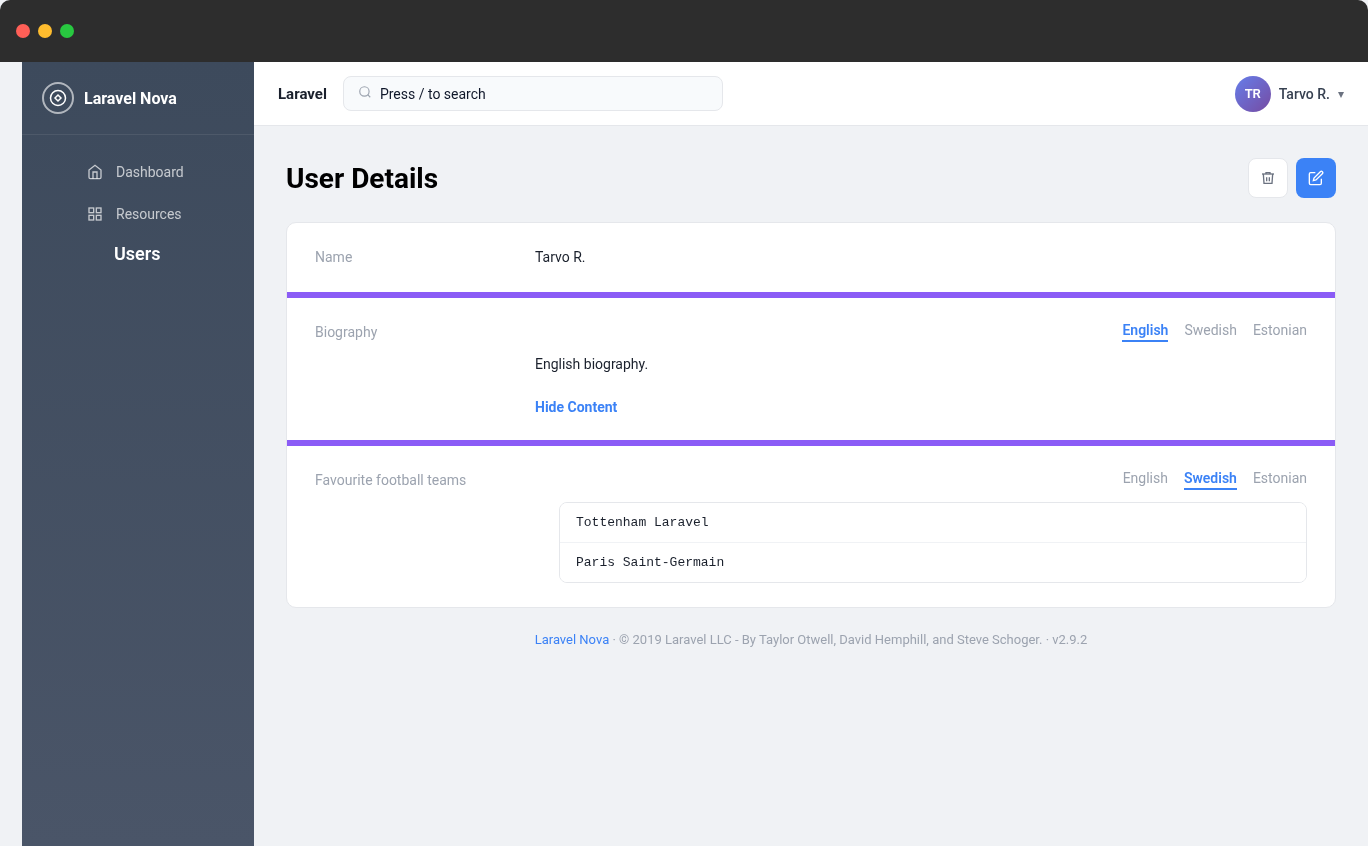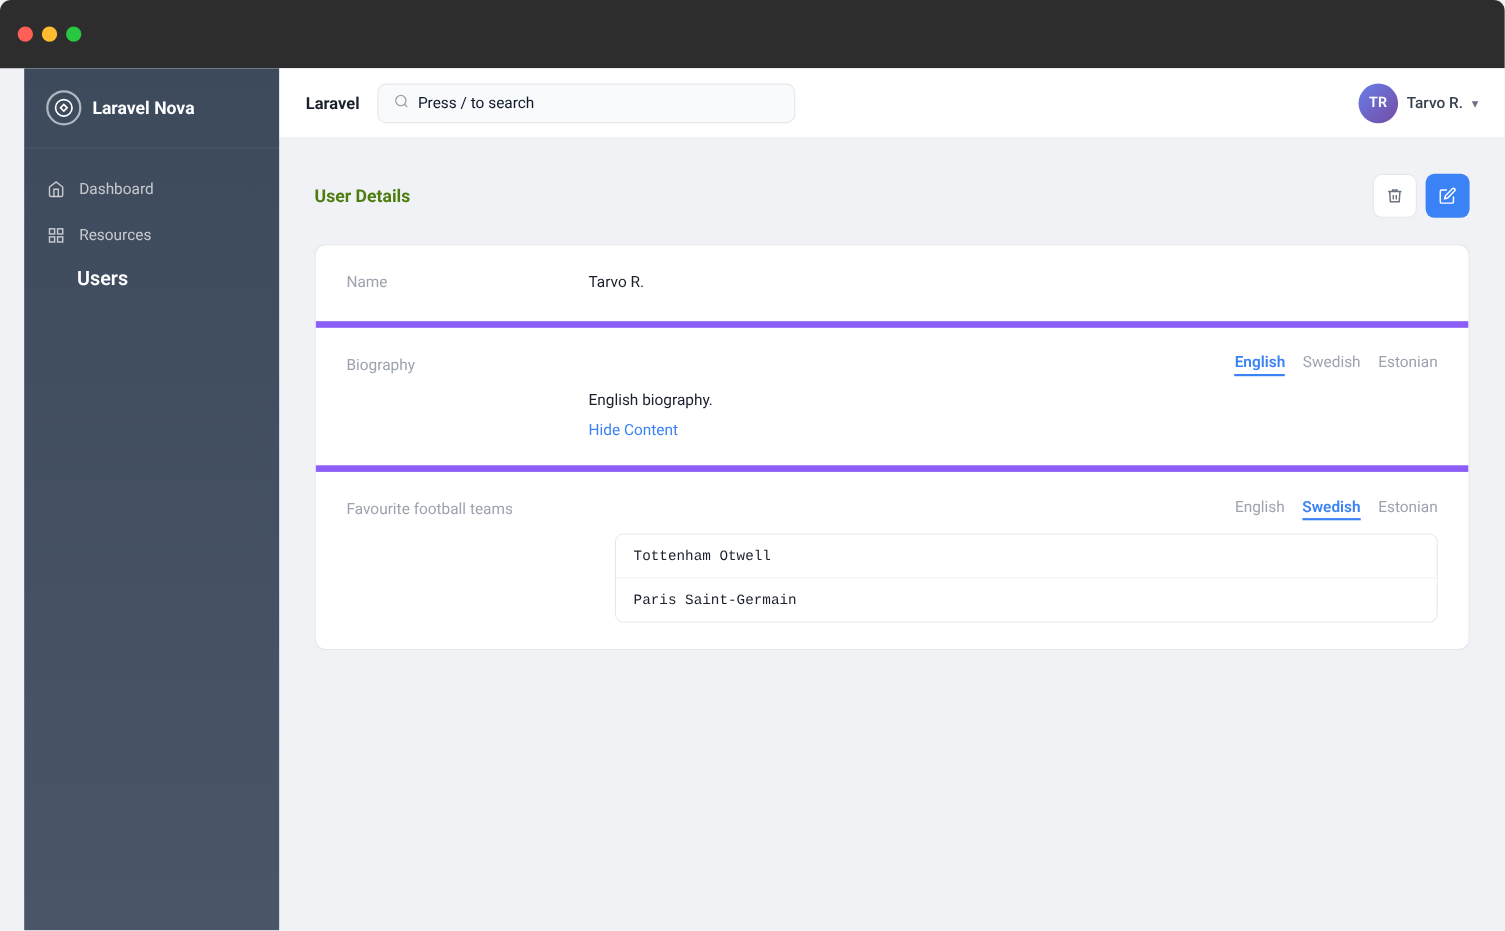--- a/index.html
+++ b/index.html
@@ -47,21 +47,21 @@
       align-items: center;
       justify-content: center;
       color: white;
       font-size: 14px;
     }
     .logo-text {
       color: white;
       font-size: 16px;
     }
     .logo-text span { font-weight: 700; }
-    .sidebar-nav { padding: 16px 0; }
+    .sidebar-nav { padding: 16px 0; margin-left: 44px; }
     .sidebar-item {
       display: flex;
       align-items: center;
       gap: 12px;
       padding: 12px 20px;
       color: rgba(255,255,255,0.7);
       font-size: 14px;
       cursor: pointer;
       transition: background 0.15s;
     }
@@ -133,21 +133,21 @@
     .chevron-down { color: #6b7280; font-size: 12px; }
 
     
     .page-content { padding: 32px; }
     .page-header {
       display: flex;
       align-items: center;
       justify-content: space-between;
       margin-bottom: 24px;
     }
-    .page-title { font-size: 16px; font-weight: 700; color: #4d7c0f; }
+    .page-title { font-size: 28px; font-weight: 700; color: #000000; }
     .action-buttons { display: flex; gap: 8px; }
     .btn-icon {
       width: 40px;
       height: 40px;
       border-radius: 8px;
       border: 1px solid #e5e7eb;
       background: white;
       display: flex;
       align-items: center;
       justify-content: center;
@@ -210,24 +210,24 @@
       border-bottom: 2px solid transparent;
     }
     .lang-tab.active {
       color: #3b82f6;
       border-bottom: 2px solid #3b82f6;
       font-weight: 600;
     }
 
     .hide-link {
       display: inline-block;
-      margin-top: 8px;
+      margin-top: 24px;
       font-size: 14px;
       color: #3b82f6;
-      font-weight: 400;
+      font-weight: 700;
       cursor: pointer;
       text-decoration: none;
     }
 
     
     .teams-list {
       border: 1px solid #e5e7eb;
       border-radius: 8px;
       overflow: hidden;
     }
@@ -376,26 +376,33 @@
           <div class="detail-row">
             <div class="detail-label">Favourite football teams</div>
             <div class="detail-value-wrap">
 
               <div class="lang-tabs">
                 <span class="lang-tab">English</span>
                 <span class="lang-tab active">Swedish</span>
                 <span class="lang-tab">Estonian</span>
               </div>
               <div class="teams-list">
-                <div class="team-item">Tottenham Otwell</div>
+                <div class="team-item">Tottenham Laravel</div>
                 <div class="team-item">Paris Saint-Germain</div>
               </div>
             </div>
           </div>
 
         </div>
 
+        <div class="footer">
+          <a>Laravel Nova</a>
+          <span> · </span>
+          <span>© 2019 Laravel LLC - By Taylor Otwell, David Hemphill, and Steve Schoger.</span>
+          <span> · </span>
+          <span>v2.9.2</span>
+        </div>
 
       </div>
     </div>
 
   </div>
 </div>
 
 </body></html>

